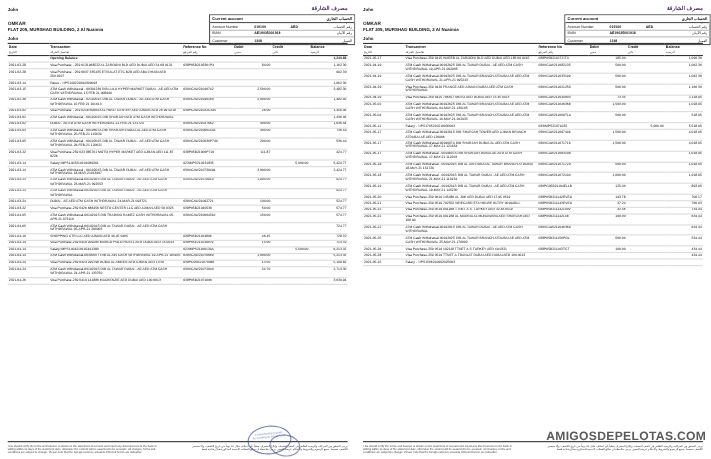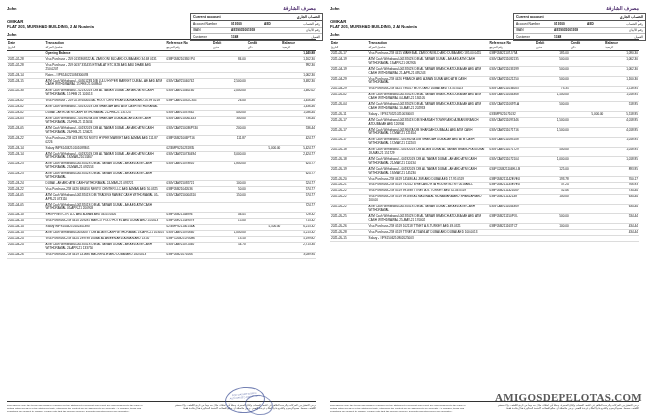--- a/index.html
+++ b/index.html
@@ -159,21 +159,21 @@
     opacity:.55;
     transform:rotate(8deg);
   }
   .wm{
     position:absolute;
     right:4px;bottom:14px;
     font-size:11px;
     font-weight:bold;
     color:#5a5a5a;
     letter-spacing:.3px;
-    font-family:Liberation Serif, serif;
+    font-family:Liberation Sans, sans-serif;
   }
 </style>
 </head>
 <body>
 
 <div class="sheet left">
 
   <div class="hdr">
     <div class="cust-name">John</div>
     <div class="logo">

